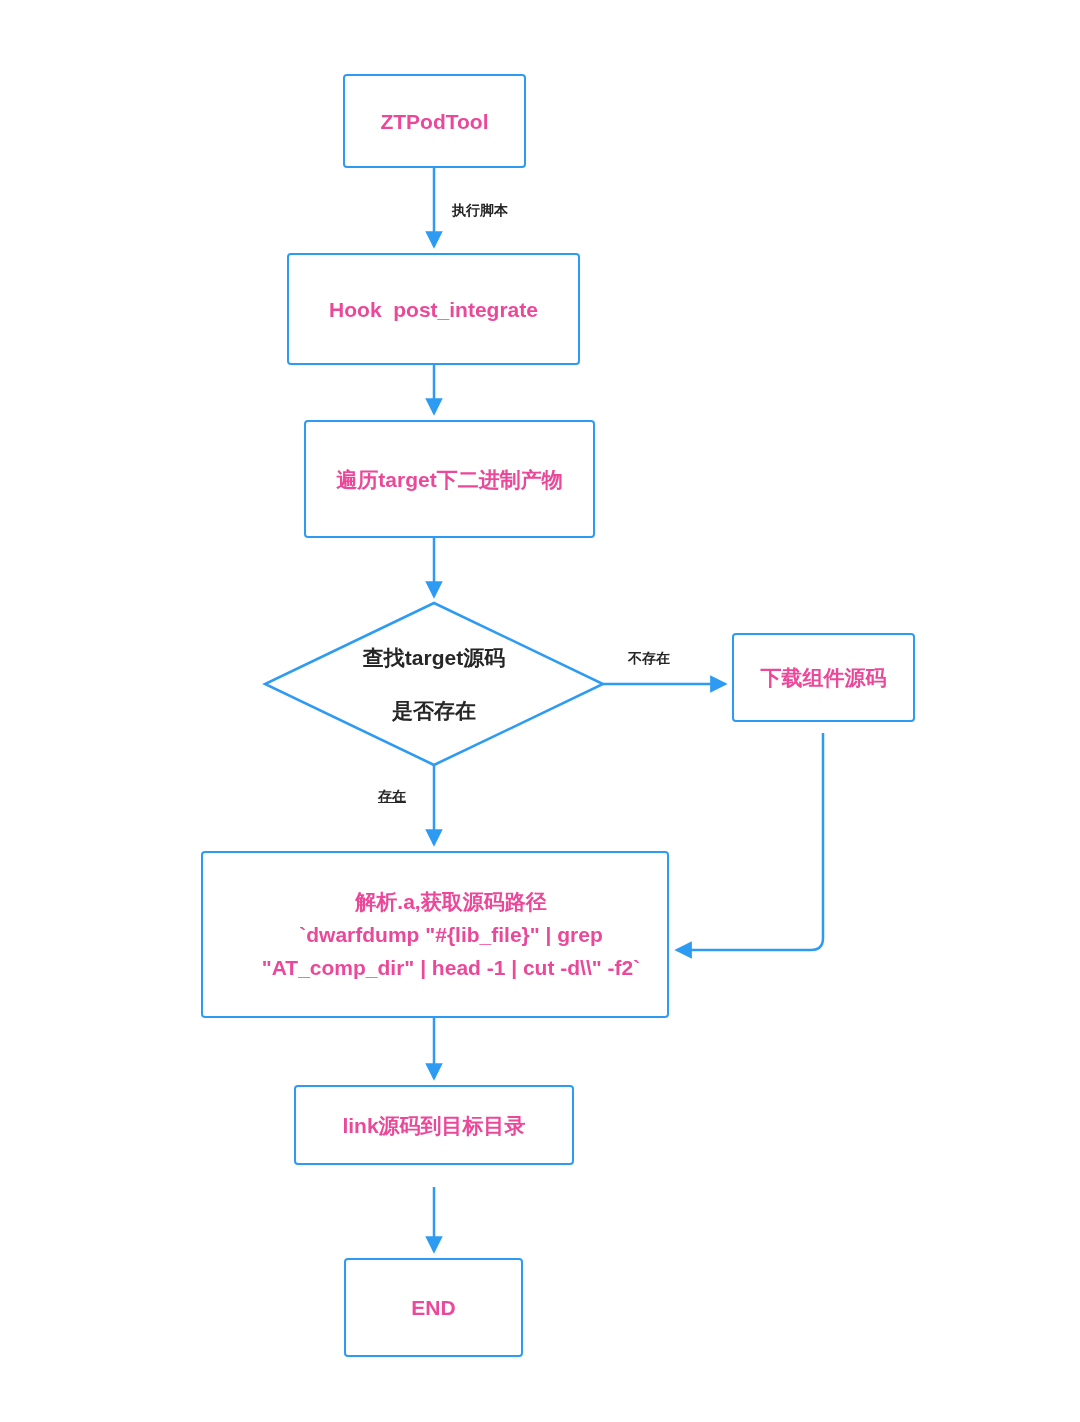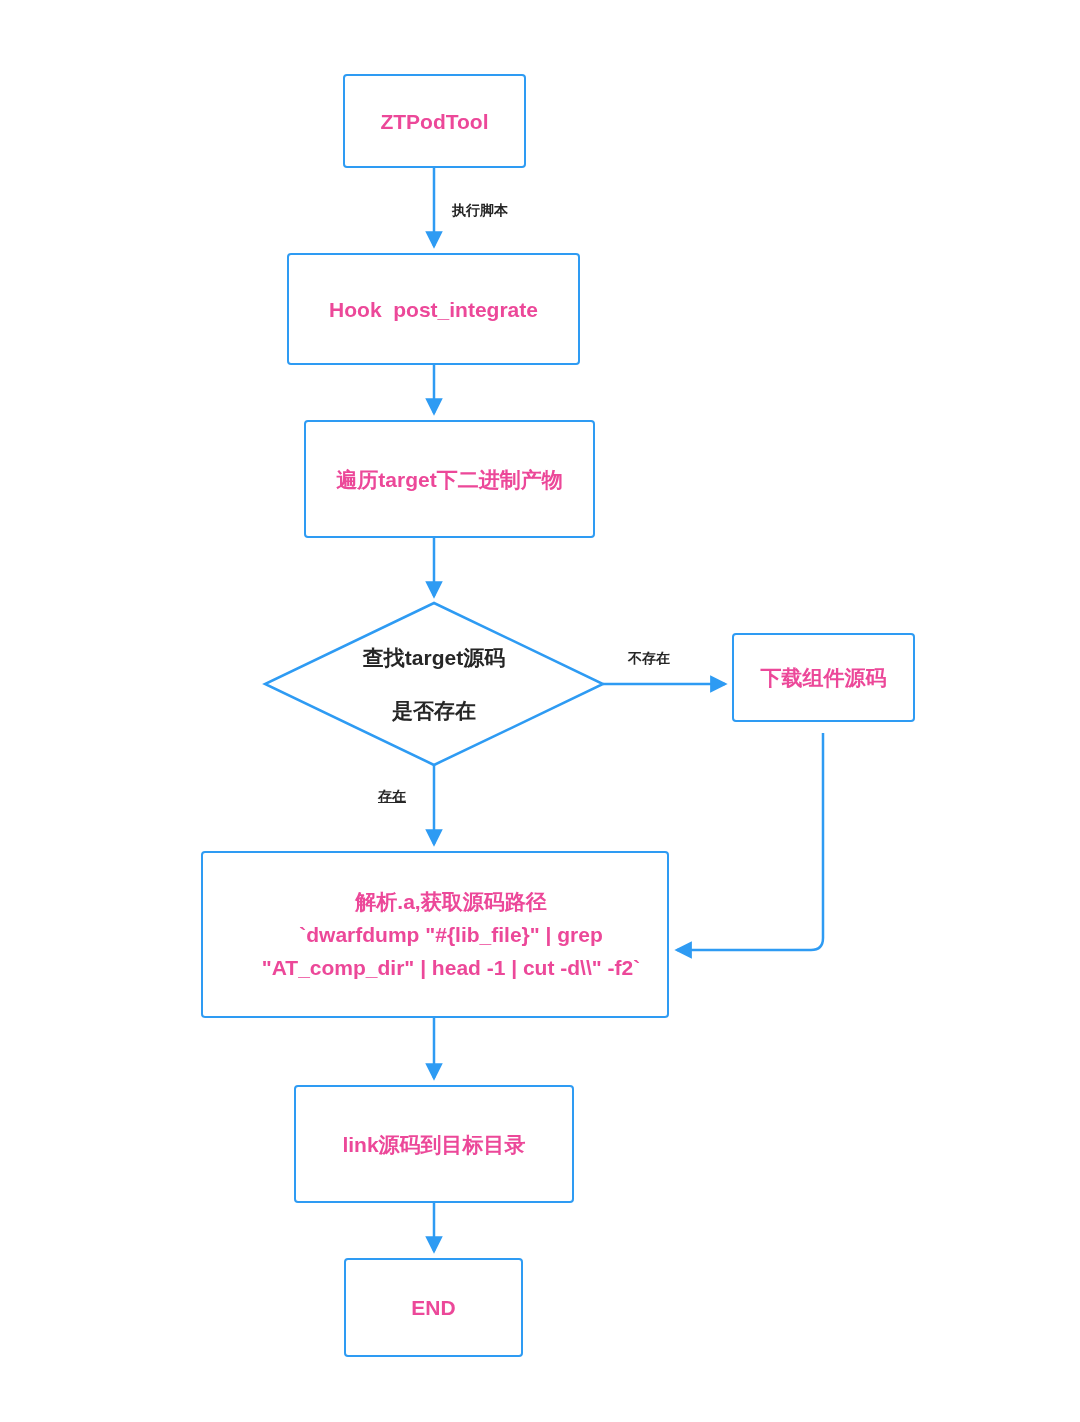--- a/index.html
+++ b/index.html
@@ -97,21 +97,21 @@
   <div class="node" style="left:732px; top:633px; width:183px; height:89px;">
     <span class="line">下载组件源码</span>
   </div>
 
   <div class="node" style="left:201px; top:851px; width:468px; height:167px;padding-left:32px;">
     <span class="line">解析.a,获取源码路径</span>
     <span class="line">`dwarfdump "#{lib_file}" | grep</span>
     <span class="line">"AT_comp_dir" | head -1 | cut -d\\" -f2`</span>
   </div>
 
-  <div class="node" style="left:294px; top:1085px; width:280px; height:118px;">
+  <div class="node" style="left:294px; top:1085px; width:280px; height:80px;">
     <span class="line">link源码到目标目录</span>
   </div>
 
   <div class="node" style="left:344px; top:1258px; width:179px; height:99px;">
     <span class="line">END</span>
   </div>
 
   <div class="edge-label" style="left:452px; top:202px;">执行脚本</div>
 
   <div class="edge-label" style="left:628px; top:650px;">不存在</div>

